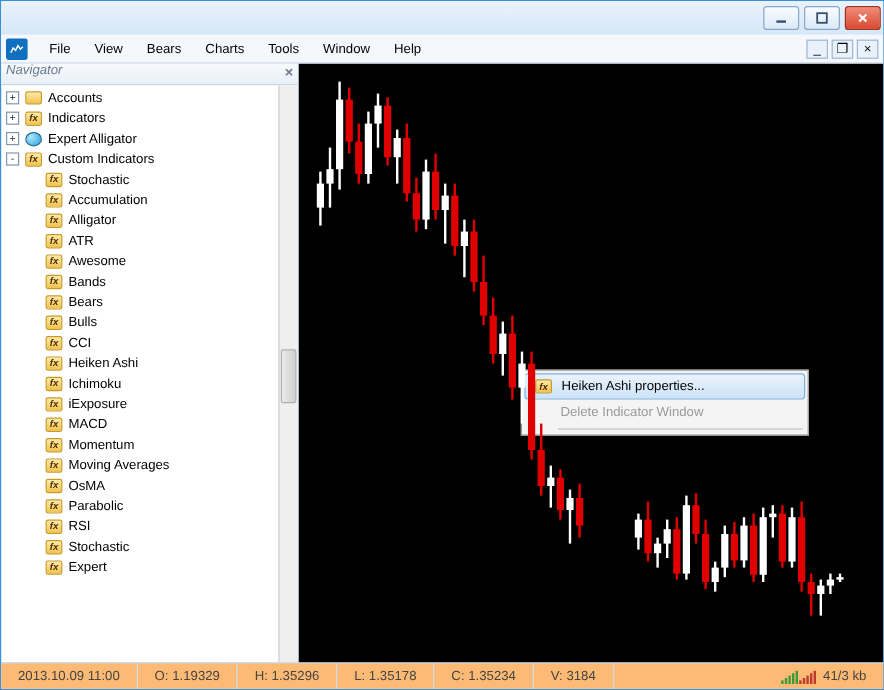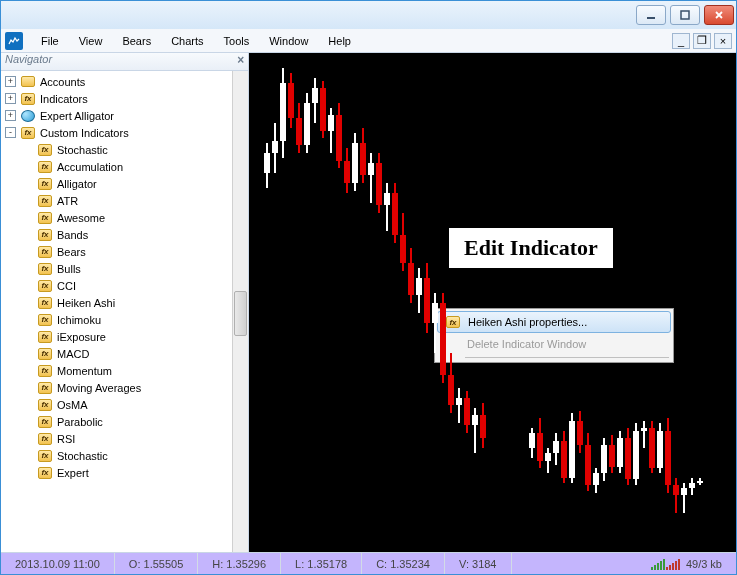--- a/index.html
+++ b/index.html
@@ -26,21 +26,21 @@
 .tree .ic{width:16px;height:14px;margin-right:4px;display:flex;align-items:center;justify-content:center;}
 .ic-folder{background:linear-gradient(to bottom,#ffe9a8,#f2c24f);border-radius:2px;width:14px;height:11px;border:1px solid #c79a20;}
 .ic-fx{width:14px;height:12px;background:linear-gradient(to bottom,#ffe9a8,#f2c24f);border:1px solid #c79a20;border-radius:2px;font-size:8px;font-style:italic;font-weight:bold;color:#4a3000;display:flex;align-items:center;justify-content:center;}
 .ic-exp{width:14px;height:12px;border-radius:50%;background:radial-gradient(circle at 30% 30%,#aee6ff,#2f9ed6);border:1px solid #1a6a96;}
 .tree-scroll{width:16px;background:#efefef;border-left:1px solid #d0d0d0;position:relative;}
 .thumb{position:absolute;left:1px;right:1px;top:220px;height:45px;background:linear-gradient(to right,#e9e9e9,#d0d0d0);border:1px solid #b0b0b0;border-radius:2px;}
 .nav-tabs{height:22px;display:flex;align-items:flex-end;border-top:1px solid #c9d6e6;padding-left:3px;background:#f4f7fb;}
 .nav-tabs .tab{padding:3px 10px;border:1px solid #9fb6d0;border-top:none;background:#fff;border-radius:0 0 4px 4px;margin-right:2px;cursor:pointer;}
 .nav-tabs .tab.inactive{background:#e9eff7;color:#666;}
 .chart{flex:1;background:#000;position:relative;overflow:hidden;}
-.statusbar{height:22px;background:#c4b5fd;border-top:1px solid #c9d6e6;display:flex;align-items:center;color:#444;justify-content:space-between;}
+.statusbar{height:22px;background:#fdba74;border-top:1px solid #c9d6e6;display:flex;align-items:center;color:#444;justify-content:space-between;}
 .statusbar .cell{padding:0 14px;border-right:1px solid #d2dbe6;height:100%;display:flex;align-items:center;}
 .statusbar .conn{display:flex;gap:1px;align-items:flex-end;height:12px;margin-right:6px;}
 .statusbar .conn span{width:2px;background:#3a9a3a;}
 .label-box{position:absolute;top:175px;left:200px;background:#fff;padding:6px 14px;border:1px solid #fff;}
 .label-box .txt{font-size:22px;font-weight:bold;font-family:'Segoe UI',Tahoma;}
 .label-line{position:absolute;top:218px;left:245px;width:3px;height:60px;background:#000;transform:rotate(25deg);transform-origin:top;}
 .context-menu{position:absolute;top:255px;left:185px;width:240px;background:#f4f4f4;border:1px solid #9a9a9a;box-shadow:2px 2px 4px rgba(0,0,0,.3);padding:2px;}
 .context-menu .cmrow{height:22px;display:flex;align-items:center;padding:0 6px 0 4px;cursor:pointer;}
 .context-menu .cmrow.hl{background:linear-gradient(to bottom,#eaf3fc,#cde3f7);border:1px solid #7db2e0;border-radius:3px;height:22px;}
 .context-menu .cmrow.disabled{color:#9a9a9a;cursor:default;}
@@ -253,23 +253,20 @@
               <span>Expert</span>
             </div>
           </div>
         <div class="tree-scroll">
             <div class="thumb"></div>
           </div>
       </div>
     </div>
 
     <div class="chart" id="chart">
-      <div class="label-box">
-        <div class="txt">Edit Indicator</div>
-      </div>
       <div class="label-line"></div>
 
       <div class="context-menu">
         <div class="cmrow hl">
           <div class="cmicon">
               <div class="ic-fx">fx</div>
             </div>
           <span>Heiken Ashi properties...</span>
         </div>
         <div class="cmrow disabled">
@@ -426,34 +423,34 @@
           <div class="wick" style="top: -5px; height: 17px; background: rgb(255, 255, 255);"></div>
         </div>
         <div class="candle w" style="left: 448px; top: 428px; height: 2px;">
           <div class="wick" style="top: -3px; height: 7px; background: rgb(255, 255, 255);"></div>
         </div>
       </div>
   </div>
 
   <div class="statusbar">
     <div class="cell">2013.10.09 11:00</div>
-    <div class="cell"><span>O:</span>&nbsp;<span>1.55505</span></div>
+    <div class="cell"><span>O:</span>&nbsp;<span>1.19329</span></div>
     <div class="cell"><span>H:</span>&nbsp;<span>1.35296</span></div>
     <div class="cell"><span>L:</span>&nbsp;<span>1.35178</span></div>
     <div class="cell"><span>C:</span>&nbsp;<span>1.35234</span></div>
     <div class="cell"><span>V:</span>&nbsp;<span>3184</span></div>
     <div class="cell" style="margin-left:auto;border-right:none;">
       <div class="conn">
         <span style="height:3px"></span>
           <span style="height:5px"></span>
           <span style="height:7px"></span>
           <span style="height:9px"></span>
           <span style="height:11px"></span>
         <span style="height:3px;background:#c0392b"></span>
           <span style="height:5px;background:#c0392b"></span>
           <span style="height:7px;background:#c0392b"></span>
           <span style="height:9px;background:#c0392b"></span>
           <span style="height:11px;background:#c0392b"></span>
       </div>
-      <span>49/3 kb</span>
+      <span>41/3 kb</span>
     </div>
   </div>
 </div>
 
 </body></html>

